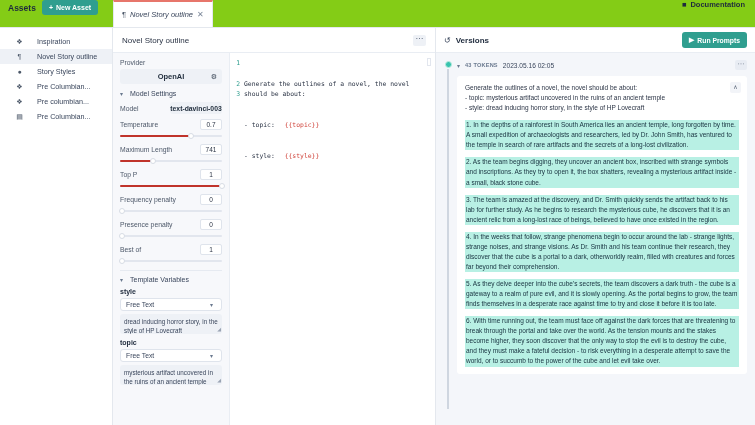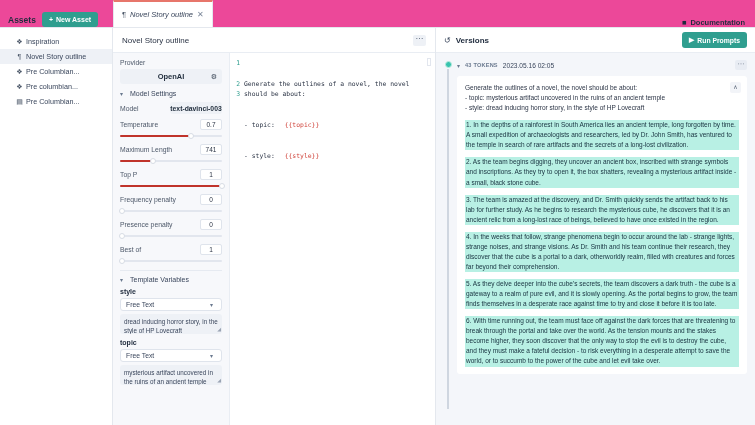--- a/index.html
+++ b/index.html
@@ -7,22 +7,22 @@
   body {
     font-family: "Liberation Sans", sans-serif;
     font-size: 7.5px;
     color: #2b3445;
     background: #ffffff;
   }
   .app { width:755px; height:425px; display:flex; flex-direction:column; }
 
   
   .topbar {
-    height:28px; display:flex; align-items:flex-end;
-    background:#ec4899; border-bottom:1px solid #e4e8ee;
+    height:28px; display:flex; align-items:flex-start;
+    background:#84cc16; border-bottom:1px solid #e4e8ee;
     position:relative; flex:0 0 28px;
   }
   .topbar-left {
     width:113px; display:flex; align-items:center; gap:6px;
     padding-left:8px; flex:0 0 113px;
   }
   .assets-title { font-size:8.5px; font-weight:bold; color:#1f2b3d; }
   .new-asset-btn {
     background:#2f9e8f; color:#fff; border-radius:3px;
     font-size:7px; font-weight:bold; padding:4px 7px;
@@ -48,21 +48,21 @@
   .sidebar {
     width:113px; flex:0 0 113px; background:#ffffff;
     border-right:1px solid #e4e8ee; padding-top:6px; overflow:hidden;
   }
   .group-head {
     display:flex; align-items:center; gap:4px;
     padding:3px 6px; font-size:7.2px; color:#3a465c; cursor:pointer;
   }
   .chev { font-size:6px; color:#6b7a90; width:6px; display:inline-block; }
   .nav-item {
-    display:flex; align-items:center; gap:3px;
+    display:flex; align-items:center; gap:14px;
     padding:3px 6px 3px 16px; font-size:7.2px; color:#3a465c;
     cursor:pointer; white-space:nowrap; overflow:hidden;
   }
   .nav-item.active { background:#eef1f6; }
   .nav-ico { width:7px; height:7px; flex:0 0 7px; color:#4b5768; display:flex; align-items:center; justify-content:center; font-size:7px; }
 
   
   .center { flex:1; display:flex; flex-direction:column; min-width:0; background:#fff; border-right:1px solid #e4e8ee; }
   .pane-head {
     height:25px; display:flex; align-items:center; justify-content:space-between;
@@ -198,20 +198,24 @@
     <div class="sidebar">
 
       <div class="nav-item">
         <span class="nav-ico">❖</span>
         <span>Inspiration</span>
       </div>
       <div class="nav-item active">
         <span class="nav-ico">¶</span>
         <span>Novel Story outline</span>
       </div>
+      <div class="nav-item">
+        <span class="nav-ico">●</span>
+        <span>Story Styles</span>
+      </div>
 
       <div class="nav-item">
         <span class="nav-ico">❖</span>
         <span>Pre Columbian...</span>
       </div>
       <div class="nav-item">
         <span class="nav-ico">❖</span>
         <span>Pre columbian...</span>
       </div>
       <div class="nav-item">

